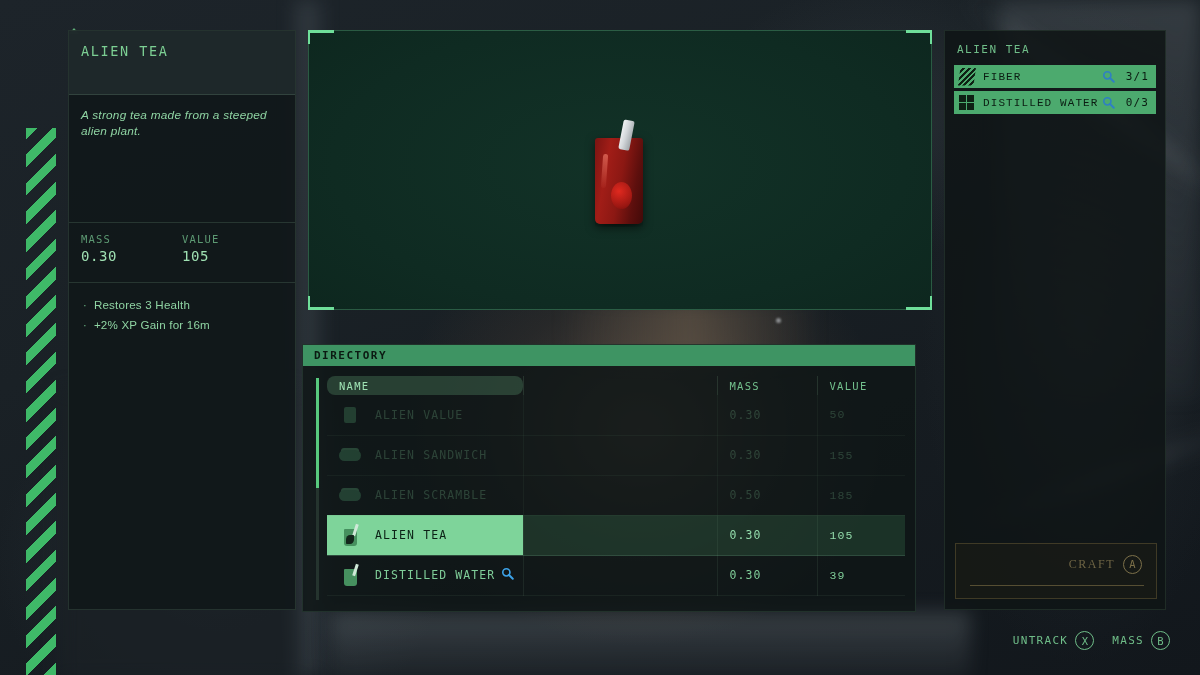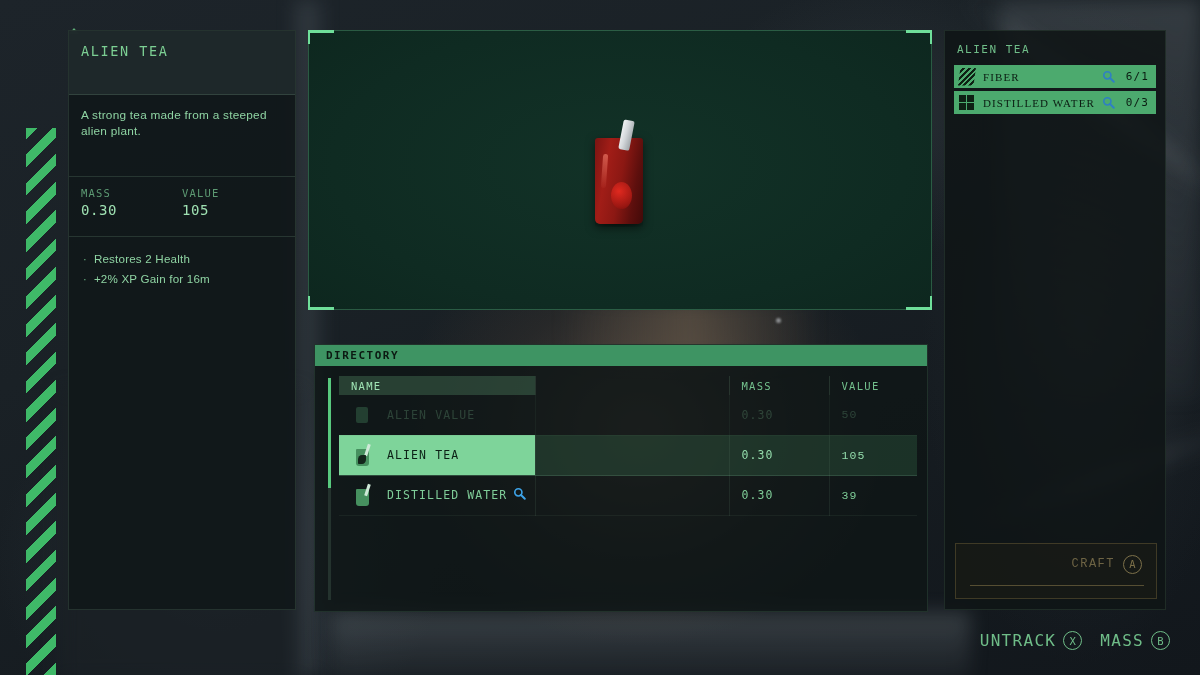--- a/index.html
+++ b/index.html
@@ -110,23 +110,24 @@
     border-bottom: 1px solid rgba(80,108,92,0.40);
     display: flex; align-items: flex-start;
     padding: 12px 12px 0 12px;
   }
   .info-title {
     color: #7ccf93;
     font-size: 13.5px; letter-spacing: 1.6px;
     font-family: "DejaVu Sans Mono", monospace;
   }
   .info-desc-box {
-    height: 82px;
+    height: 128px;
     border-bottom: 1px solid rgba(80,108,92,0.36);
     padding: 12px 12px 0 12px;
+    font-style: italic;
   }
   .info-desc {
     color: #8fd4a3;
     font-family: "Liberation Sans", sans-serif;
     font-size: 11.8px; line-height: 16px;
     letter-spacing: 0.25px;
   }
   .info-stats-box {
     height: 60px;
     border-bottom: 1px solid rgba(80,108,92,0.36);
@@ -220,21 +221,21 @@
     transform: rotate(11deg);
   }
   .pouch-shadow {
     position: absolute; left: 2px; top: 98px;
     width: 48px; height: 9px;
     background: radial-gradient(ellipse at center, rgba(0,0,0,0.45), rgba(0,0,0,0));
   }
 
   
   .directory {
-    position: absolute; left: 314px; top: 344px;
+    position: absolute; left: 302px; top: 344px;
     width: 614px; height: 268px;
     background: rgba(15,22,22,0.82);
     border: 1px solid rgba(64,96,78,0.35);
   }
   .dir-header {
     height: 21px;
     background: #3e9463;
     display: flex; align-items: center;
     padding-left: 11px;
   }
@@ -273,20 +274,21 @@
     font-family: "DejaVu Sans Mono", monospace;
     font-size: 10.5px; letter-spacing: 1.3px;
     color: #73c18d;
     font-weight: normal;
     padding: 0 0 0 12px;
     border-right: 1px solid rgba(90,124,100,0.28);
   }
   .dir-table th.h-name {
     background: rgba(95,160,115,0.30);
     color: #9fe3b4;
+    border-radius: 8px;
   }
   .dir-table th.h-value { border-right: none; }
 
   .dir-table td {
     height: 40px;
     font-family: "DejaVu Sans Mono", monospace;
     font-size: 11.5px; letter-spacing: 1.1px;
     color: #7fcd98;
     border-right: 1px solid rgba(90,124,100,0.18);
     border-bottom: 1px solid rgba(90,124,100,0.13);
@@ -370,40 +372,40 @@
   .ing-grid i {
     position: absolute; width: 7px; height: 7px; background: #0e2014;
   }
   .ing-grid i:nth-child(1) { left: 1px; top: 1px; }
   .ing-grid i:nth-child(2) { left: 9px; top: 1px; }
   .ing-grid i:nth-child(3) { left: 1px; top: 9px; }
   .ing-grid i:nth-child(4) { left: 9px; top: 9px; }
   .ing-name {
     flex: 1;
     color: #0b1c12; font-size: 11px; letter-spacing: 1.1px;
-    font-family: Liberation Serif, serif;
+    font-family: Liberation Mono, monospace;
   }
   .ing-mag { margin-right: 8px; display: flex; align-items: center; }
   .ing-count {
     color: #0b1c12; font-size: 11px; letter-spacing: 1.1px;
     font-family: "DejaVu Sans Mono", monospace;
     min-width: 26px; text-align: right;
   }
 
   .craft-button {
     position: absolute; left: 10px; bottom: 10px;
     width: 202px; height: 56px;
     border: 1px solid rgba(140,120,70,0.35);
     background: rgba(30,30,22,0.55);
     display: flex; align-items: center; justify-content: flex-end;
     padding: 0 14px 14px 0;
   }
   .craft-label {
     color: #6e6444; font-size: 12px; letter-spacing: 1.5px;
-    font-family: Liberation Mono, monospace;
+    font-family: Liberation Serif, serif;
     margin-right: 8px;
   }
   .craft-underline {
     position: absolute; left: 14px; bottom: 12px;
     width: 174px; height: 1px;
     background: rgba(150,132,80,0.50);
   }
   .btn-glyph {
     width: 19px; height: 19px; border-radius: 50%;
     border: 1.4px solid currentColor;
@@ -413,21 +415,21 @@
   .craft-glyph { color: #7c7049; }
 
   
   .prompts {
     position: absolute; right: 30px; bottom: 25px;
     display: flex; align-items: center;
     color: #6fbd88;
   }
   .prompt { display: flex; align-items: center; margin-left: 18px; }
   .prompt-label {
-    font-size: 16px; letter-spacing: 1.3px;
+    font-size: 11px; letter-spacing: 1.3px;
     font-family: "DejaVu Sans Mono", monospace;
     margin-right: 7px;
     color: #6fbd88;
   }
   .prompt-glyph { color: #6fbd88; }
 </style>
 </head>
 <body>
 
 <div id="stage">
@@ -465,21 +467,21 @@
       </div>
       <div class="stat">
         <div class="stat-label">VALUE</div>
         <div class="stat-value">105</div>
       </div>
     </div>
 
     <div class="info-effects-box">
       <div class="effect-row">
         <span class="effect-bullet">·</span>
-        <span>Restores 2 Health</span>
+        <span>Restores 3 Health</span>
       </div>
       <div class="effect-row">
         <span class="effect-bullet">·</span>
         <span>+2% XP Gain for 16m</span>
       </div>
     </div>
   </div>
 
   <div class="preview">
     <div class="pv-edge top"></div>
@@ -545,21 +547,49 @@
                     <i></i>
                   </span>
                 <span>ALIEN VALUE</span>
               </div>
             </td>
             <td class="cell-mid"></td>
             <td class="cell-mass">0.30</td>
             <td class="cell-value">50</td>
           </tr>
 
-
+          <tr class="row-faded">
+            <td class="cell-name">
+              <div class="name-inner">
+                <span class="ico ico-oval">
+                    <i class="lid"></i>
+                    <i></i>
+                  </span>
+                <span>ALIEN SANDWICH</span>
+              </div>
+            </td>
+            <td class="cell-mid"></td>
+            <td class="cell-mass">0.30</td>
+            <td class="cell-value">155</td>
+          </tr>
+
+          <tr class="row-faded">
+            <td class="cell-name">
+              <div class="name-inner">
+                <span class="ico ico-oval">
+                    <i class="lid"></i>
+                    <i></i>
+                  </span>
+                <span>ALIEN SCRAMBLE</span>
+              </div>
+            </td>
+            <td class="cell-mid"></td>
+            <td class="cell-mass">0.50</td>
+            <td class="cell-value">185</td>
+          </tr>
 
           <tr class="row-selected">
             <td class="cell-name">
               <div class="name-inner">
                 <span class="ico ico-cup">
                   <span class="cup"></span>
                     <span class="straw"></span>
                     <span class="leaf"></span>
                 </span>
                 <span>ALIEN TEA</span>
@@ -600,21 +630,21 @@
 
     <div class="ing-row">
       <span class="ing-icon ing-fiber"></span>
       <span class="ing-name">FIBER</span>
       <span class="ing-mag">
         <svg width="13" height="13" viewBox="0 0 16 16">
           <circle cx="6.6" cy="6.6" r="4.4" fill="none" stroke="#2f7fc4" stroke-width="2"></circle>
           <line x1="9.9" y1="9.9" x2="14.5" y2="14.5" stroke="#2f7fc4" stroke-width="2.4" stroke-linecap="round"></line>
         </svg>
       </span>
-      <span class="ing-count">6/1</span>
+      <span class="ing-count">3/1</span>
     </div>
 
     <div class="ing-row">
       <span class="ing-icon ing-grid">
           <i></i>
           <i></i>
           <i></i>
           <i></i>
         </span>
       <span class="ing-name">DISTILLED WATER</span>

